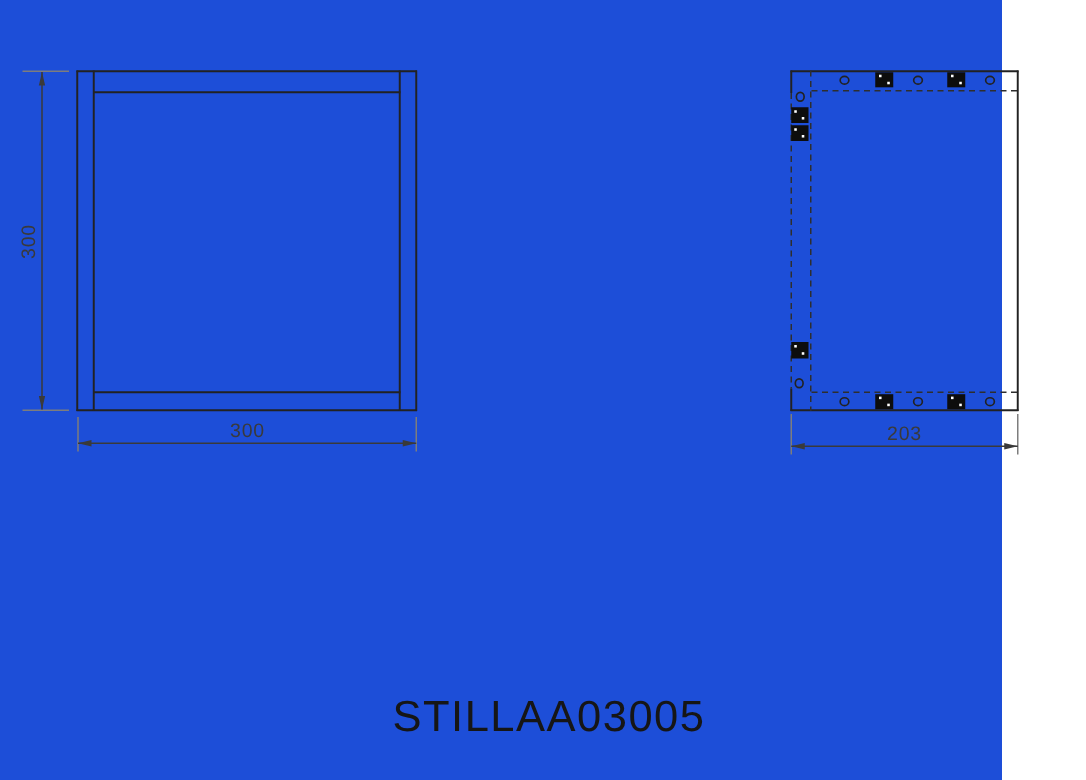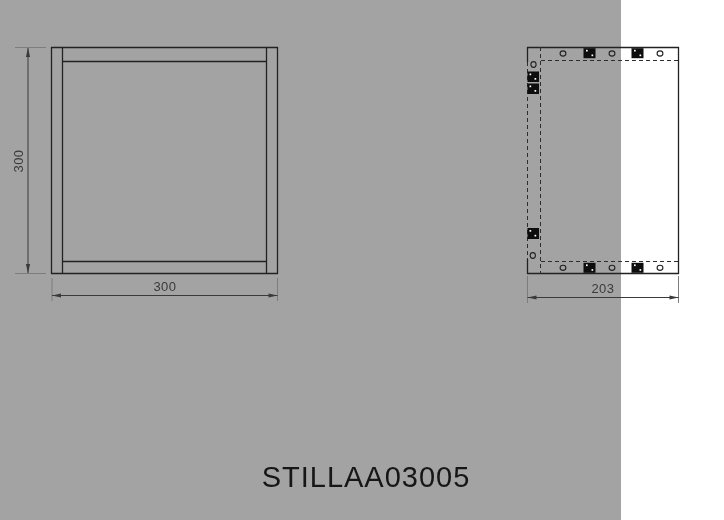--- a/index.html
+++ b/index.html
@@ -6,23 +6,23 @@
     margin: 0;
     padding: 0;
     background: #ffffff;
     width: 724px;
     height: 520px;
     overflow: hidden;
     font-family: "Liberation Sans", sans-serif;
   }
   .canvas {
     position: relative;
-    width: 621px;
+    width: 668px;
     height: 520px;
-    background: #a3a3a3;
+    background: #1d4ed8;
   }
   svg text {
     font-family: "Liberation Sans", sans-serif;
     fill: #333333;
   }
   .dim-text {
     font-size: 13px;
     letter-spacing: 0.5px;
     fill: #3a3a3a;
   }

